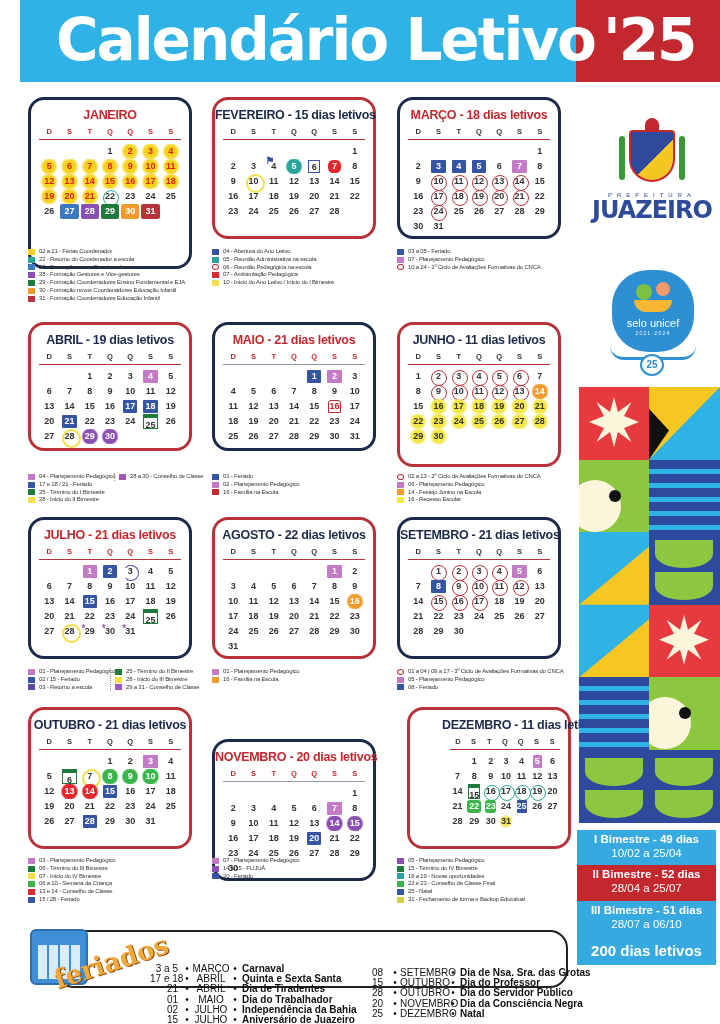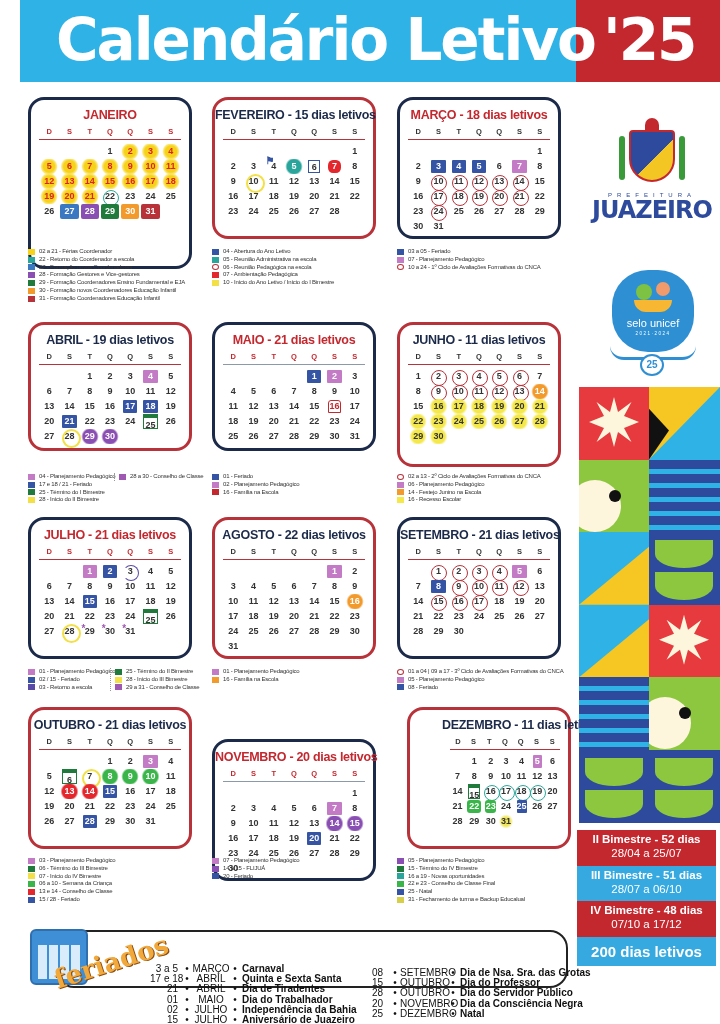--- a/index.html
+++ b/index.html
@@ -953,31 +953,31 @@
   <div class="tile t-leaf"></div>
   <div class="tile t-cone"></div>
   <div class="tile t-sun"></div>
   <div class="tile t-wave"></div>
   <div class="tile t-guitar"></div>
   <div class="tile t-leaf"></div>
   <div class="tile t-leaf"></div>
 </div>
 
 <div class="bim" id="bim">
+    <div class="b blue" style="height: 35px;">
+      <div class="t">I Bimestre - 49 dias</div>
+      <div class="d">10/02 a 25/04</div>
+    </div>
     <div class="b redb" style="height: 36px;">
       <div class="t">II Bimestre - 52 dias</div>
       <div class="d">28/04 a 25/07</div>
     </div>
     <div class="b blue" style="height: 35px;">
       <div class="t">III Bimestre - 51 dias</div>
       <div class="d">28/07 a 06/10</div>
-    </div>
-    <div class="b redb" style="height: 36px;">
-      <div class="t">IV Bimestre - 48  dias</div>
-      <div class="d">07/10 a 17/12</div>
     </div>
     <div class="total">200 dias letivos</div>
   </div>
 
 <div class="feriados"></div>
 <div class="fer-icon">
   <div class="fer-cal">
       <div class="grid"></div>
     </div>
   <div class="fer-word">feriados</div>

